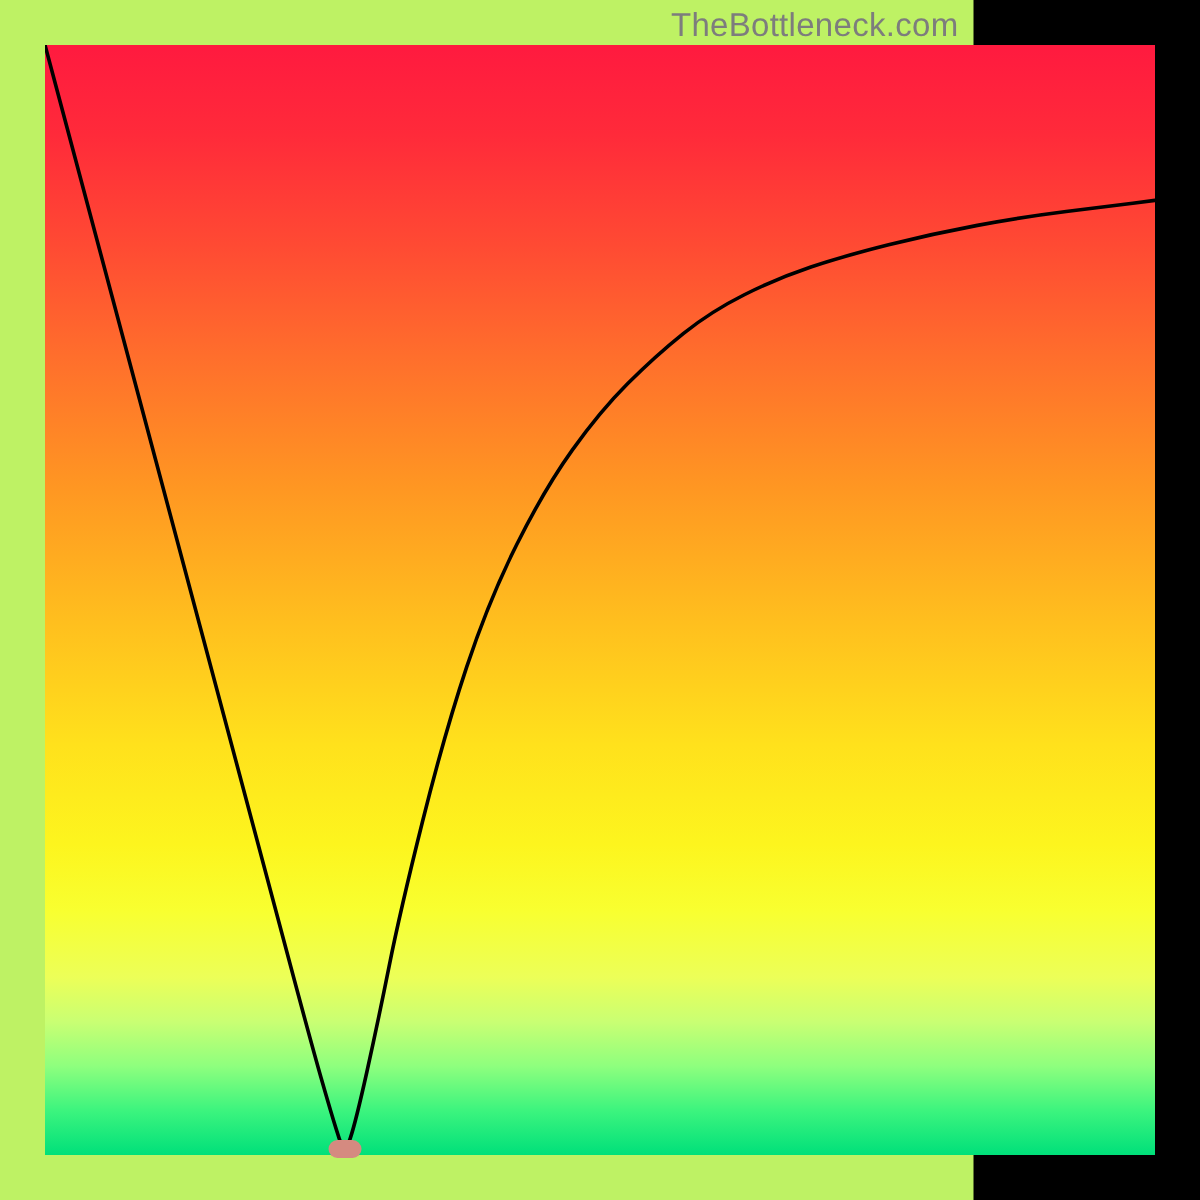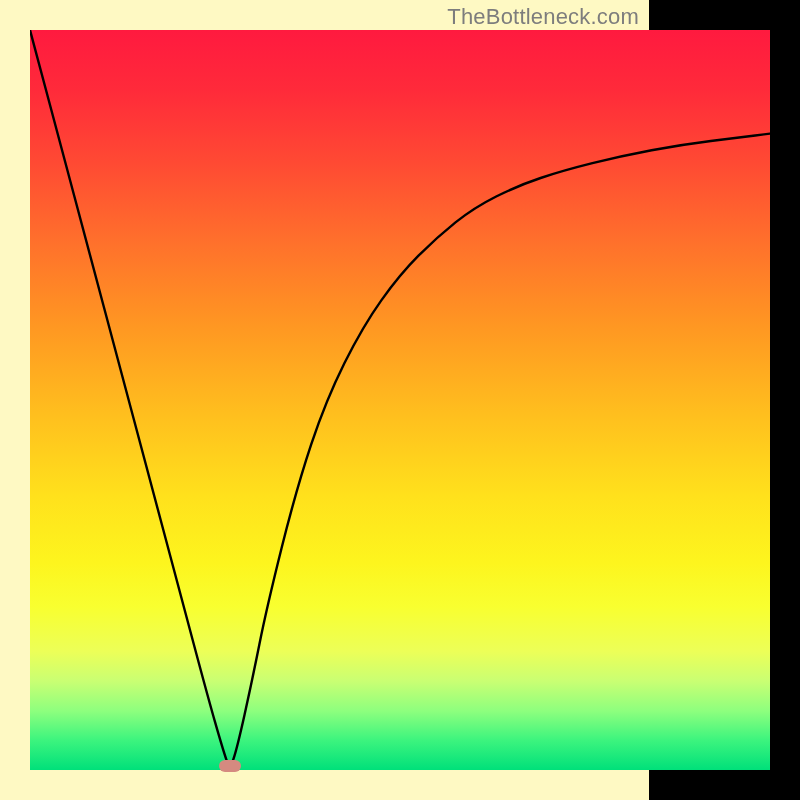--- a/index.html
+++ b/index.html
@@ -8,21 +8,21 @@
     width: 800px;
     height: 800px;
     overflow: hidden;
     background: #000;
     font-family: Arial, Helvetica, sans-serif;
   }
   .frame {
     position: relative;
     width: 649px;
     height: 800px;
-    background: #fef9c3;
+    background: #bef264;
   }
   .plot {
     position: absolute;
     left: 30px;
     top: 30px;
     width: 740px;
     height: 740px;
     
     background: linear-gradient(to bottom,
       #ff1a3f 0%,

